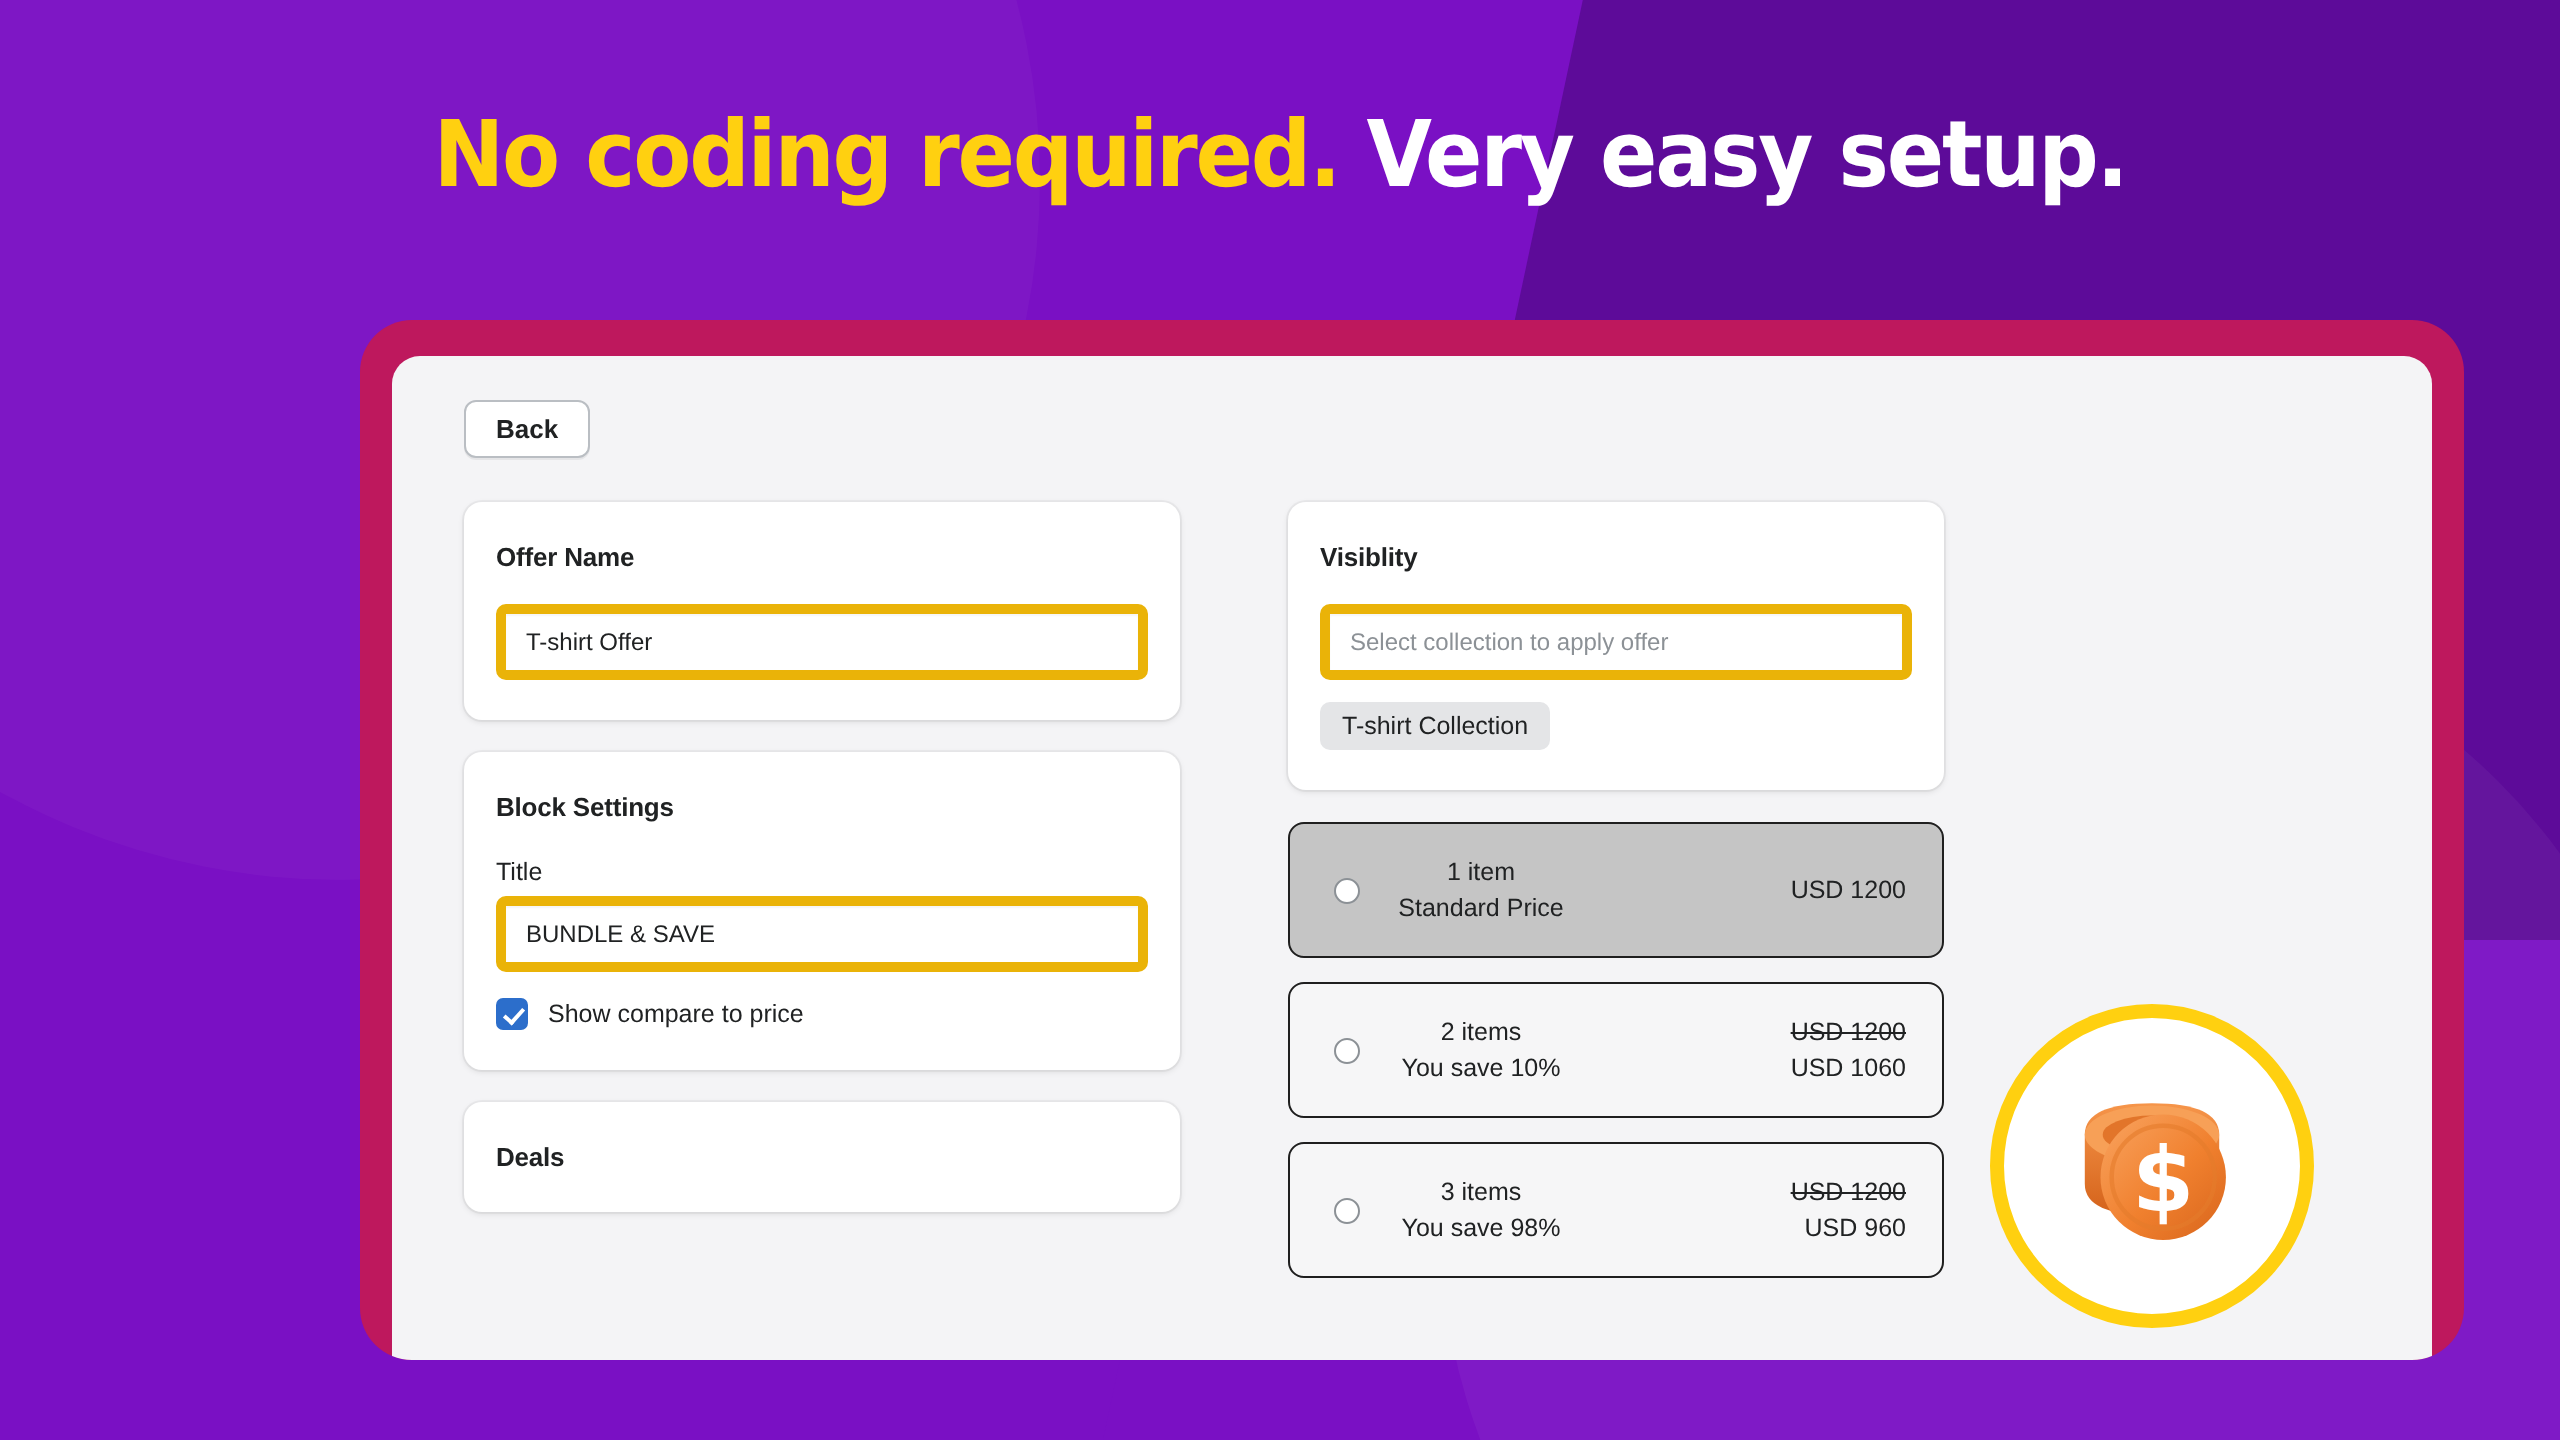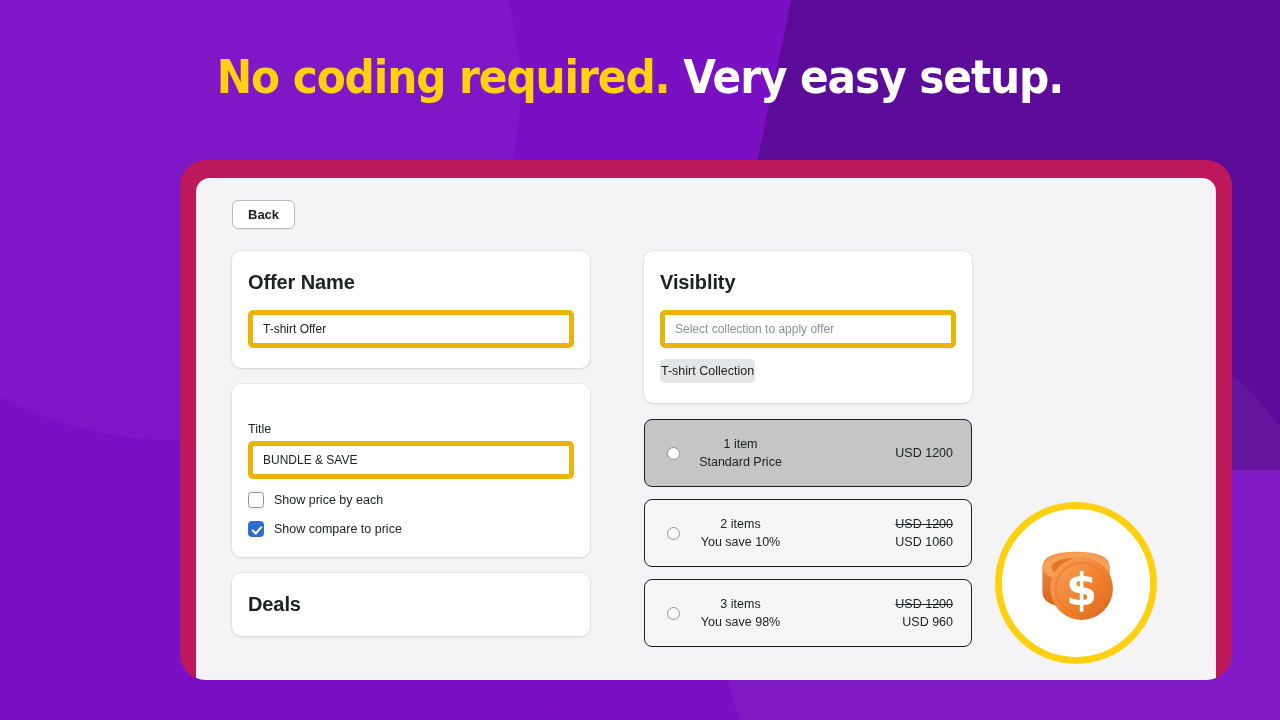--- a/index.html
+++ b/index.html
@@ -85,21 +85,21 @@
   .col-right { width:328px; flex:none; }
 
   .card {
     background:#FFFFFF;
     border-radius:9px;
     box-shadow:0 0 0 1px rgba(0,0,0,0.04), 0 1px 3px rgba(0,0,0,0.10);
     padding:20px 16px;
     margin-bottom:16px;
   }
   .card-title {
-    font-size:20px; font-weight:700; color:#202223;
+    font-size:13px; font-weight:700; color:#202223;
     letter-spacing:-0.1px;
   }
   .field-label {
     font-size:12.5px; color:#202223; margin-top:18px; margin-bottom:5px;
   }
   .text-input {
     width:100%;
     border:5px solid #eab308;
     border-radius:5px;
     background:#FFFFFF;
@@ -129,21 +129,21 @@
     left:4.6px; top:1.6px; width:4px; height:8px;
     border:solid #fff; border-width:0 2px 2px 0;
     transform:rotate(42deg);
   }
   .check-label { font-size:12.5px; color:#202223; }
 
   
   .chip {
     display:inline-block; margin-top:11px;
     background:#E4E5E7; border-radius:5px;
-    padding:5px 1px; font-size:12.5px; color:#202223;
+    padding:5px 11px; font-size:12.5px; color:#202223;
   }
 
   .opt {
     display:flex; align-items:center;
     background:#F6F6F7;
     border:1.6px solid #1F1F1F;
     border-radius:8px;
     height:68px;
     margin-bottom:12px;
     padding:0 18px 0 22px;
@@ -203,27 +203,24 @@
       <div class="cols">
 
         <div class="col-left">
 
           <div class="card">
             <div class="card-title">Offer Name</div>
             <input class="text-input input-gap" type="text" value="T-shirt Offer" style="">
           </div>
 
           <div class="card">
+            <div class="card-title">Block Settings</div>
             <div class="field-label">Title</div>
             <input class="text-input" type="text" value="BUNDLE &amp; SAVE" style="">
 
-            <div class="check-row">
-              <span class="cb"></span>
-              <span class="check-label">Show price by each</span>
-            </div>
             <div class="check-row">
               <span class="cb on"></span>
               <span class="check-label">Show compare to price</span>
             </div>
           </div>
 
           <div class="card">
             <div class="card-title">Deals</div>
           </div>
 

